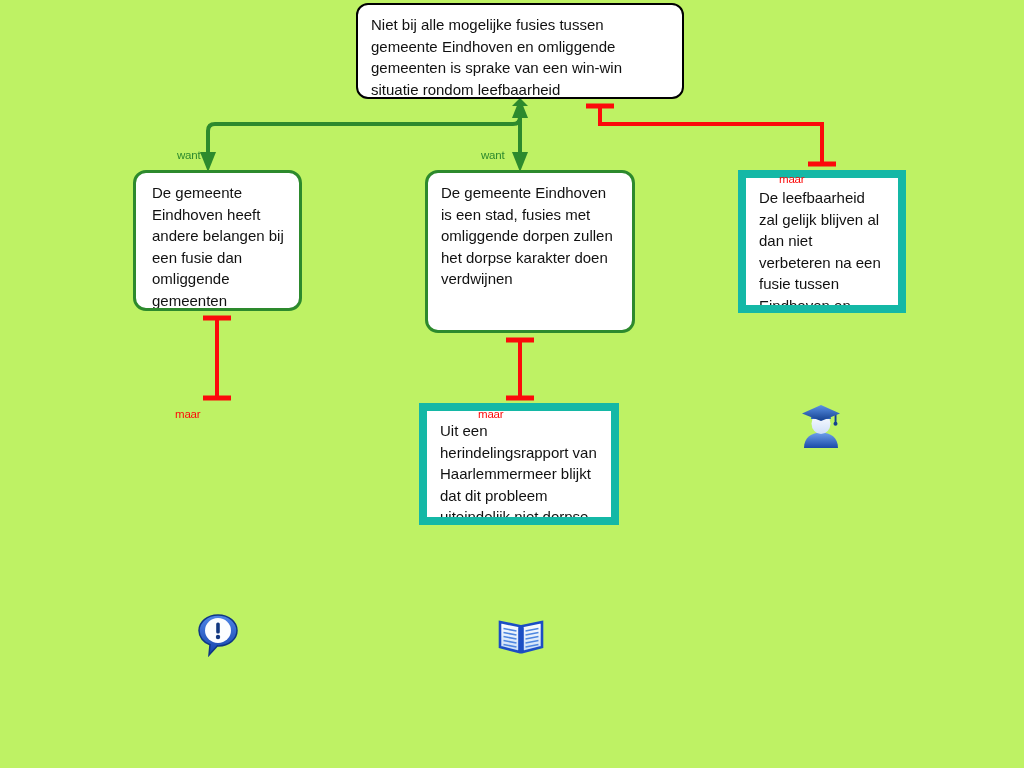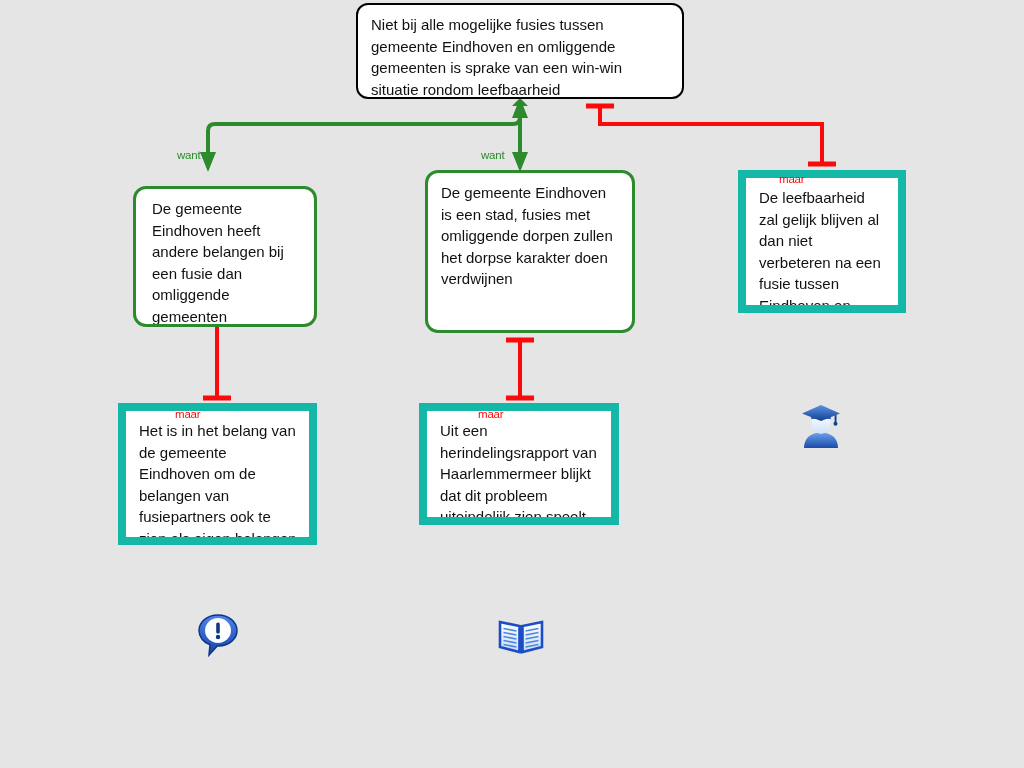--- a/index.html
+++ b/index.html
@@ -4,21 +4,21 @@
 <style>
   html, body {
     margin: 0;
     padding: 0;
     background: #000000;
   }
   #canvas {
     position: relative;
     width: 1024px;
     height: 768px;
-    background: #e5e5e5;
+    background: #bef264;
     overflow: hidden;
     font-family: "Liberation Sans", sans-serif;
   }
   svg.connectors {
     position: absolute;
     left: 0;
     top: 0;
     width: 1024px;
     height: 768px;
     pointer-events: none;
@@ -99,38 +99,35 @@
       <path d="M 520,340 L 520,400" fill="none" stroke="#fc0a0a" stroke-width="4"></path>
       <line x1="506" y1="340" x2="534" y2="340" stroke="#fc0a0a" stroke-width="5"></line>
       <line x1="506" y1="398" x2="534" y2="398" stroke="#fc0a0a" stroke-width="5"></line>
     </g>
   </svg>
 
   <div class="node node-main" style="left:356px; top:3px; width:328px; height:96px;">
     <span class="node-text">Niet bij alle mogelijke fusies tussen gemeente Eindhoven en omliggende gemeenten is sprake van een win-win situatie rondom leefbaarheid</span>
   </div>
 
-  <div class="node node-green" style="left:133px; top:186px; width:184px; height:141px;padding-left:16px;">
+  <div class="node node-green" style="left:133px; top:170px; width:169px; height:141px;padding-left:16px;">
     <span class="node-text">De gemeente Eindhoven heeft andere belangen bij een fusie dan omliggende gemeenten</span>
   </div>
 
   <div class="node node-green" style="left:425px; top:170px; width:210px; height:163px;">
     <span class="node-text">De gemeente Eindhoven is een stad, fusies met omliggende dorpen zullen het dorpse karakter doen verdwijnen</span>
   </div>
 
   <div class="node node-red" style="left:738px; top:170px; width:168px; height:143px;">
     <span class="node-text">De leefbaarheid zal gelijk blijven al dan niet verbeteren na een fusie tussen Eindhoven en Nuenen</span>
   </div>
 
-  <div class="node node-red" style="left:118px; top:403px; width:199px; height:142px;">
-    <span class="node-text">Het is in het belang van de gemeente Eindhoven om de belangen van fusiepartners ook te zien als eigen belangen</span>
-  </div>
 
   <div class="node node-red" style="left:419px; top:403px; width:200px; height:122px;">
-    <span class="node-text">Uit een herindelingsrapport van Haarlemmermeer blijkt dat dit probleem uiteindelijk zien speelt</span>
+    <span class="node-text">Uit een herindelingsrapport van Haarlemmermeer blijkt dat dit probleem uiteindelijk niet dorpse</span>
   </div>
 
   <div class="edge-label label-want" style="left:177px; top:149px;">want</div>
 
   <div class="edge-label label-want" style="left:481px; top:149px;">want</div>
 
   <div class="edge-label label-maar" style="left:779px; top:149px;">maar</div>
 
   <div class="edge-label label-maar" style="left:175px; top:384px;">maar</div>
 

